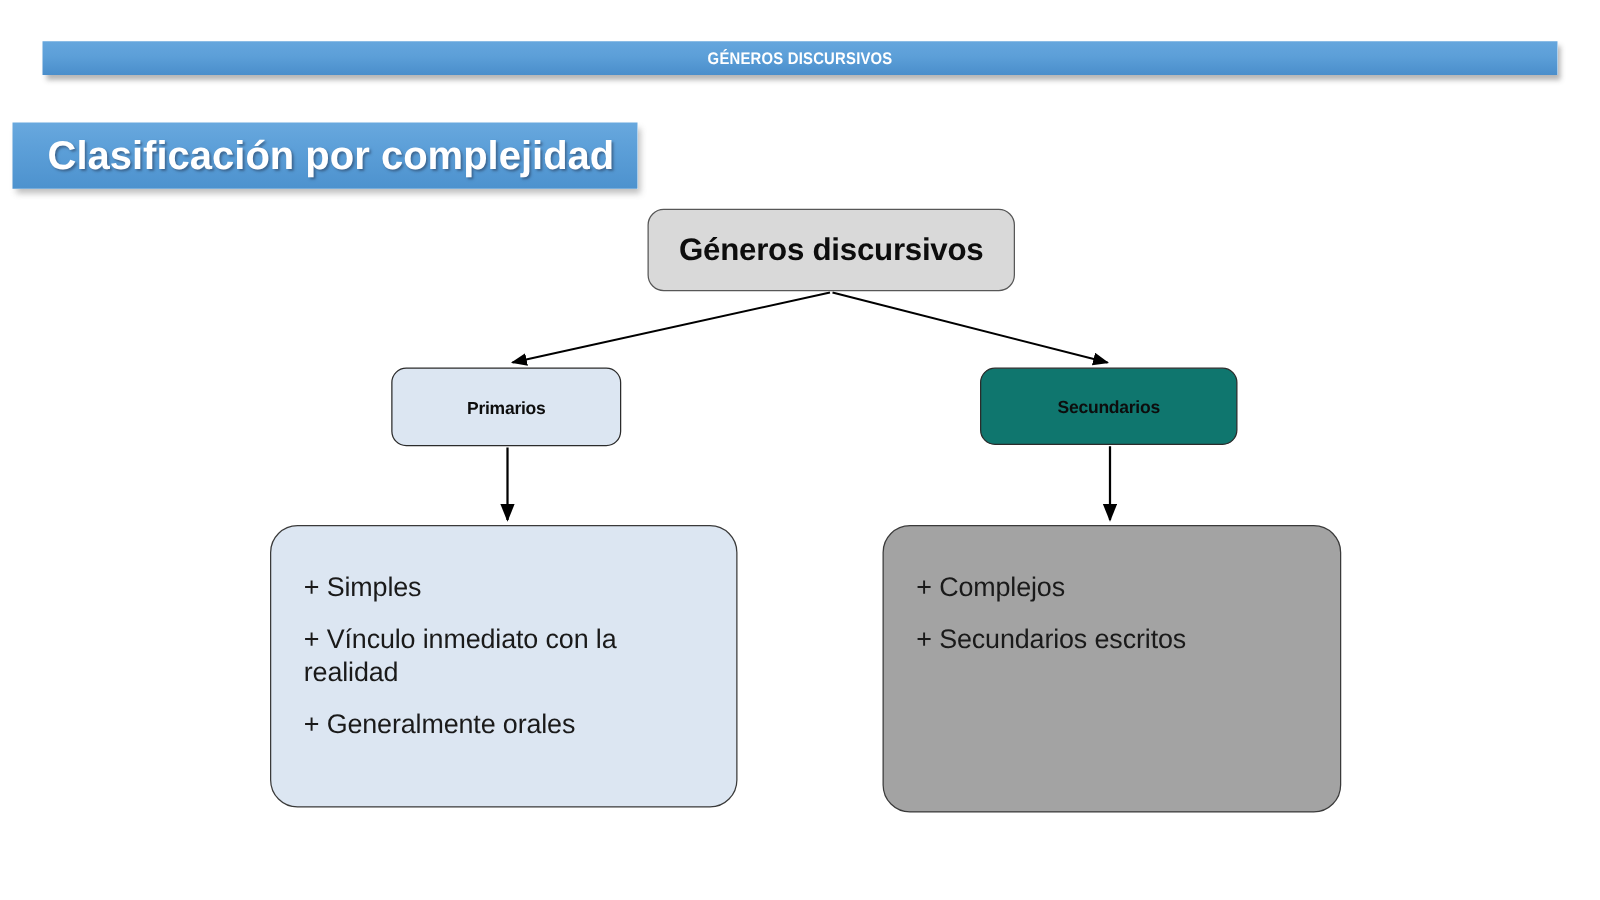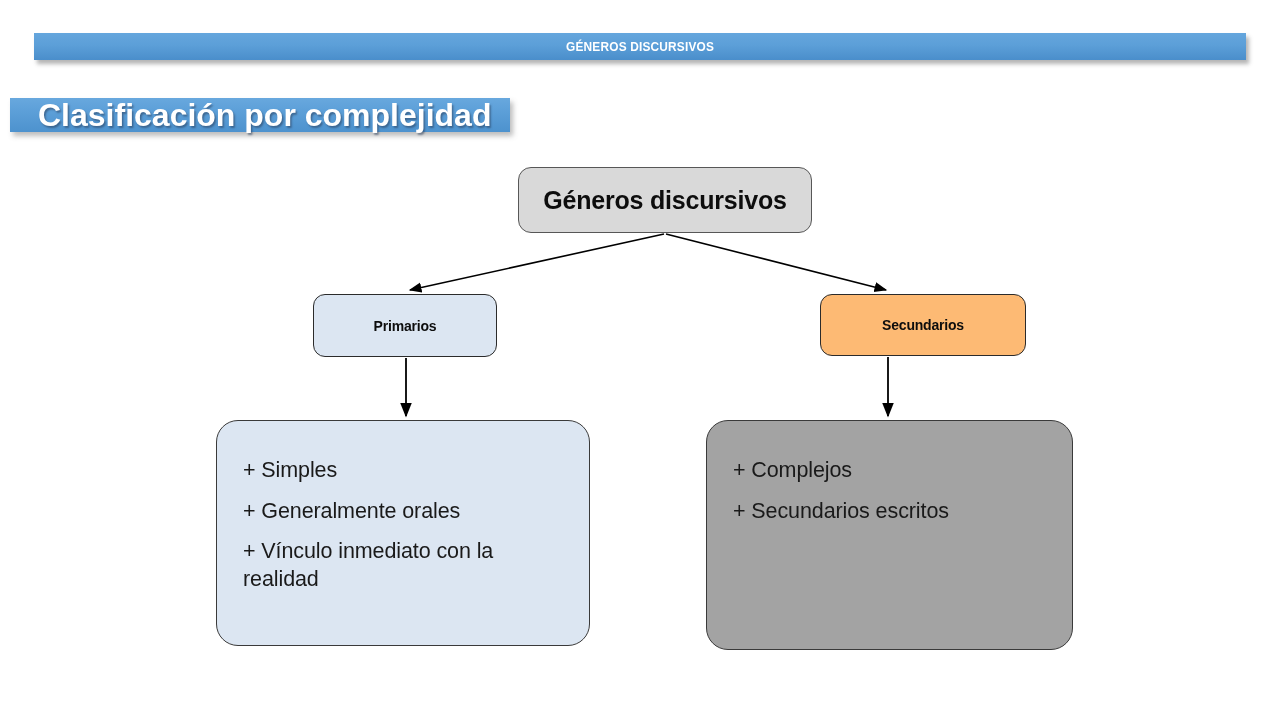--- a/index.html
+++ b/index.html
@@ -37,21 +37,21 @@
     transform: scaleX(0.88);
     white-space: nowrap;
   }
 
   
   .title-banner {
     position: absolute;
     left: 10px;
     top: 98px;
     width: 500px;
-    height: 34px;
+    height: 53px;
     background: linear-gradient(to bottom, #68a8de 0%, #5c9fd8 40%, #4d92ce 100%);
     box-shadow: 3px 4px 5px rgba(110, 110, 110, 0.45);
     display: flex;
     align-items: center;
   }
   .title-banner-text {
     color: #ffffff;
     font-size: 32px;
     font-weight: bold;
     padding-left: 28px;
@@ -109,23 +109,22 @@
     width: 184px;
     height: 63px;
     background: #dce6f2;
     border-radius: 12px;
   }
   .node-secondary {
     left: 784px;
     top: 294px;
     width: 206px;
     height: 62px;
-    background: #fdba74;
+    background: #0f766e;
     border-radius: 12px;
-    margin-left: 36px;
   }
   .node-primary .node-label,
   .node-secondary .node-label {
     font-size: 14px;
     font-weight: bold;
     color: #0d0d0d;
     letter-spacing: -0.2px;
   }
 
   
@@ -193,22 +192,22 @@
   <div class="node node-primary">
     <span class="node-label">Primarios</span>
   </div>
 
   <div class="node node-secondary">
     <span class="node-label">Secundarios</span>
   </div>
 
   <div class="node node-detail node-detail-primary">
     <div class="detail-line">+ Simples</div>
+    <div class="detail-line">+ Vínculo inmediato con la realidad</div>
     <div class="detail-line">+ Generalmente orales</div>
-    <div class="detail-line">+ Vínculo inmediato con la realidad</div>
   </div>
 
   <div class="node node-detail node-detail-secondary">
     <div class="detail-line">+ Complejos</div>
     <div class="detail-line">+ Secundarios escritos</div>
   </div>
 
 </div>
 
 </body></html>

